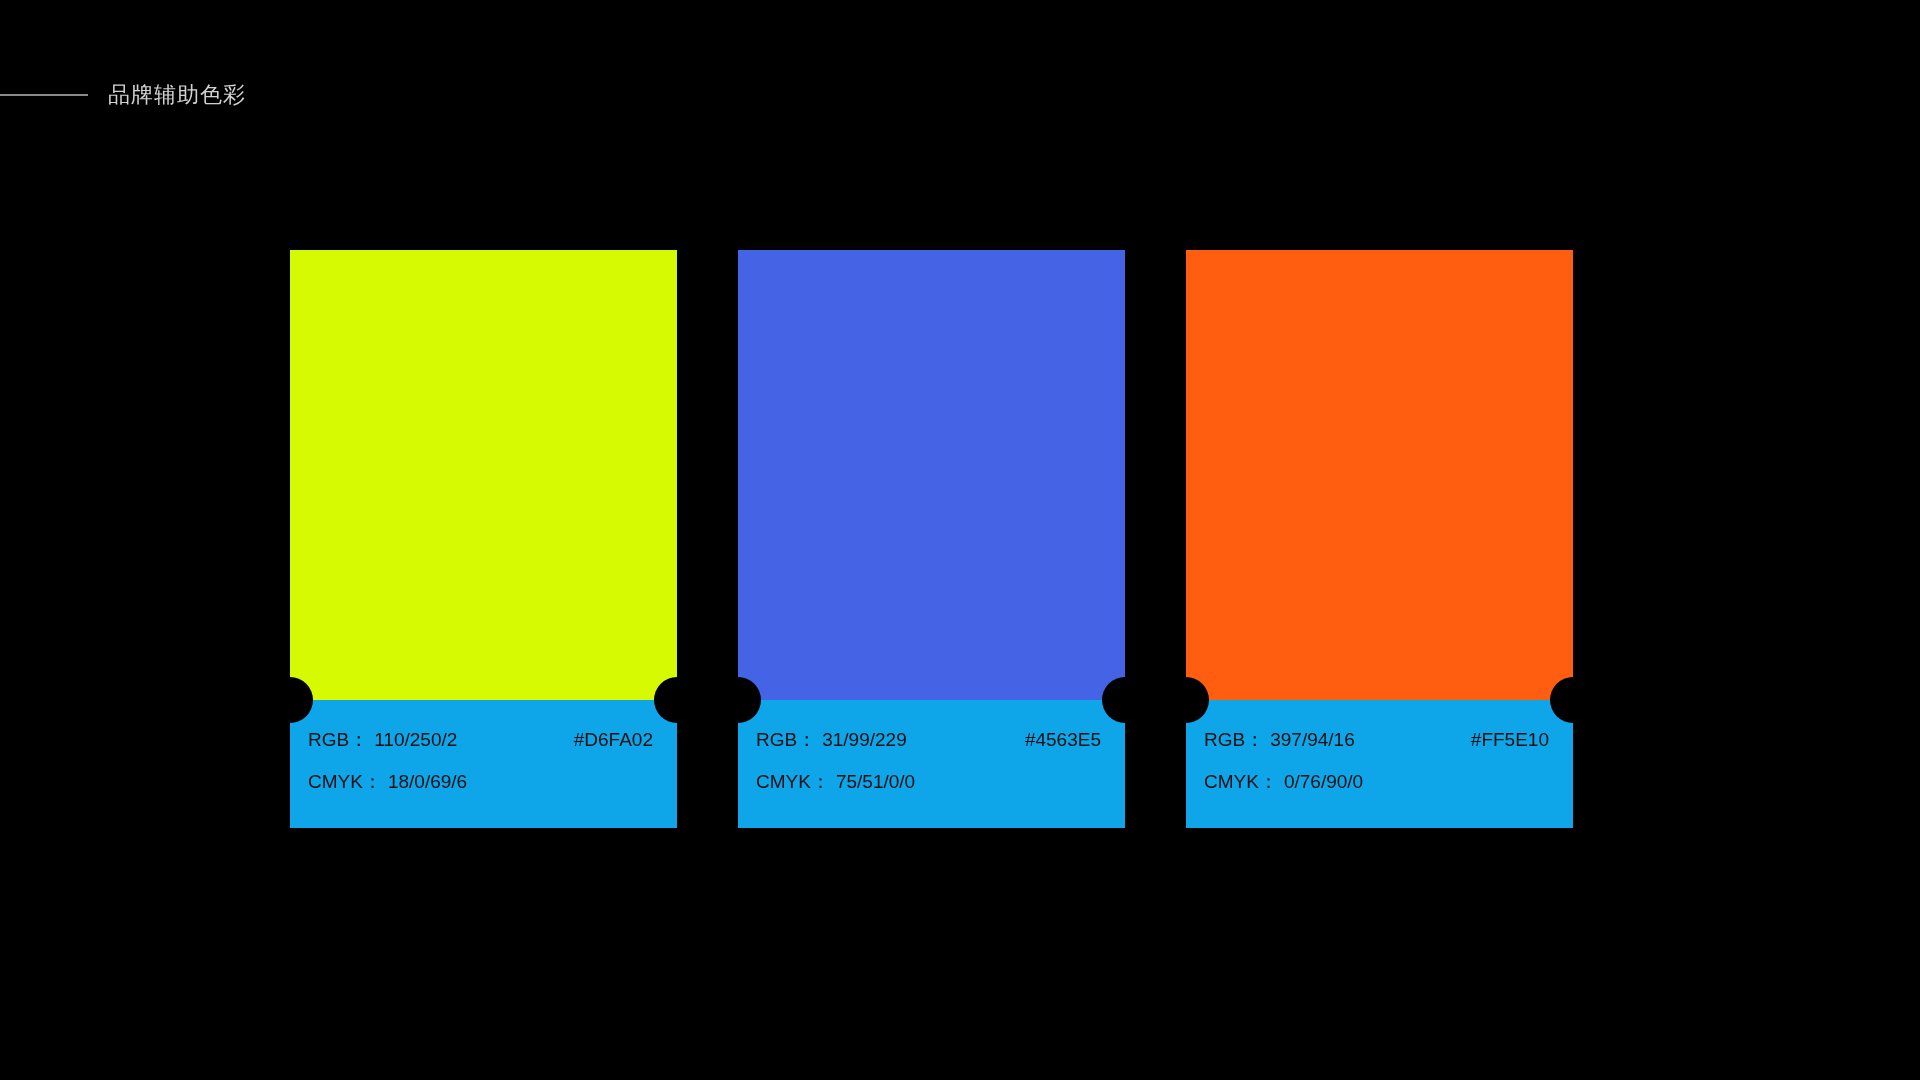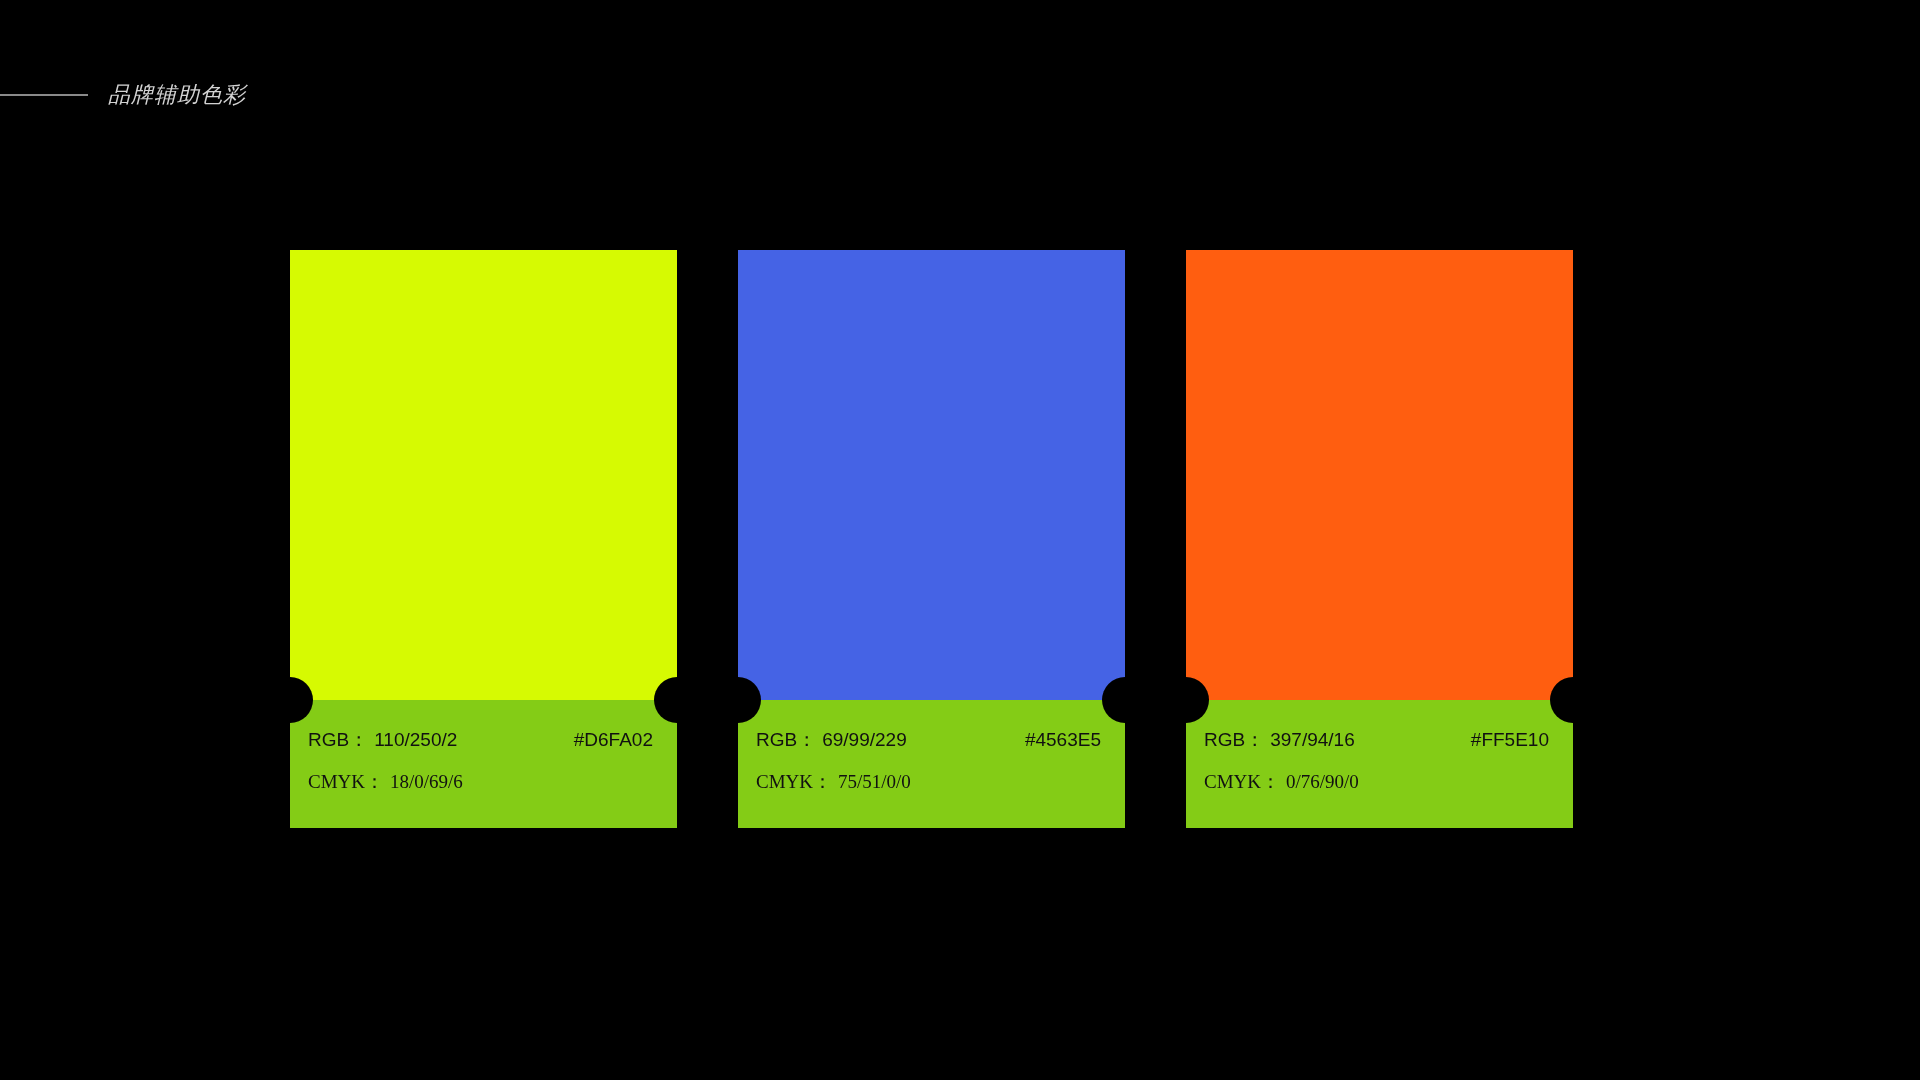--- a/index.html
+++ b/index.html
@@ -45,21 +45,21 @@
     position: absolute;
     left: 290px;
     top: 250px;
     display: flex;
     gap: 61px;
   }
   .color-card {
     position: relative;
     width: 387px;
     height: 578px;
-    background: #84cc16;
+    background: #0ea5e9;
     overflow: visible;
   }
   .card-swatch {
     width: 100%;
     height: 450px;
   }
   
   .notch {
     position: absolute;
     top: 450px;
@@ -81,40 +81,40 @@
   }
   .info-row {
     display: flex;
     align-items: baseline;
     color: #111111;
     font-size: 19px;
     line-height: 19px;
     white-space: nowrap;
   }
   .row-rgb  { padding-top: 30px; }
-  .row-cmyk { padding-top: 23px; font-family: Liberation Serif, serif; }
+  .row-cmyk { padding-top: 23px; }
   .info-label {
     flex: 0 0 auto;
   }
   .info-value {
     flex: 0 0 auto;
     padding-left: 6px;
   }
   .info-hex {
     margin-left: auto;
     padding-right: 6px;
     text-align: center;
   }
 </style>
 </head>
 <body style="background: rgb(0, 0, 0);">
 
 <div id="section-header">
   <div id="header-rule" style="background: rgb(138, 138, 138);"></div>
-  <div id="header-title" style="color: rgb(210, 210, 210); font-style: italic;">品牌辅助色彩</div>
+  <div id="header-title" style="color: rgb(210, 210, 210);">品牌辅助色彩</div>
 </div>
 
 <div id="card-row">
 
   <div class="color-card">
     <div class="card-swatch" style="background: rgb(214, 250, 2);"></div>
     <div class="notch notch-left"></div>
     <div class="notch notch-right"></div>
     <div class="card-info">
       <div class="info-row row-rgb">
@@ -129,21 +129,21 @@
     </div>
   </div>
 
   <div class="color-card">
     <div class="card-swatch" style="background: rgb(69, 99, 229);"></div>
     <div class="notch notch-left"></div>
     <div class="notch notch-right"></div>
     <div class="card-info">
       <div class="info-row row-rgb">
         <span class="info-label">RGB：</span>
-        <span class="info-value">69/99/229</span>
+        <span class="info-value">31/99/229</span>
         <span class="info-hex">#4563E5</span>
       </div>
       <div class="info-row row-cmyk">
         <span class="info-label">CMYK：</span>
         <span class="info-value">75/51/0/0</span>
       </div>
     </div>
   </div>
 
   <div class="color-card">

